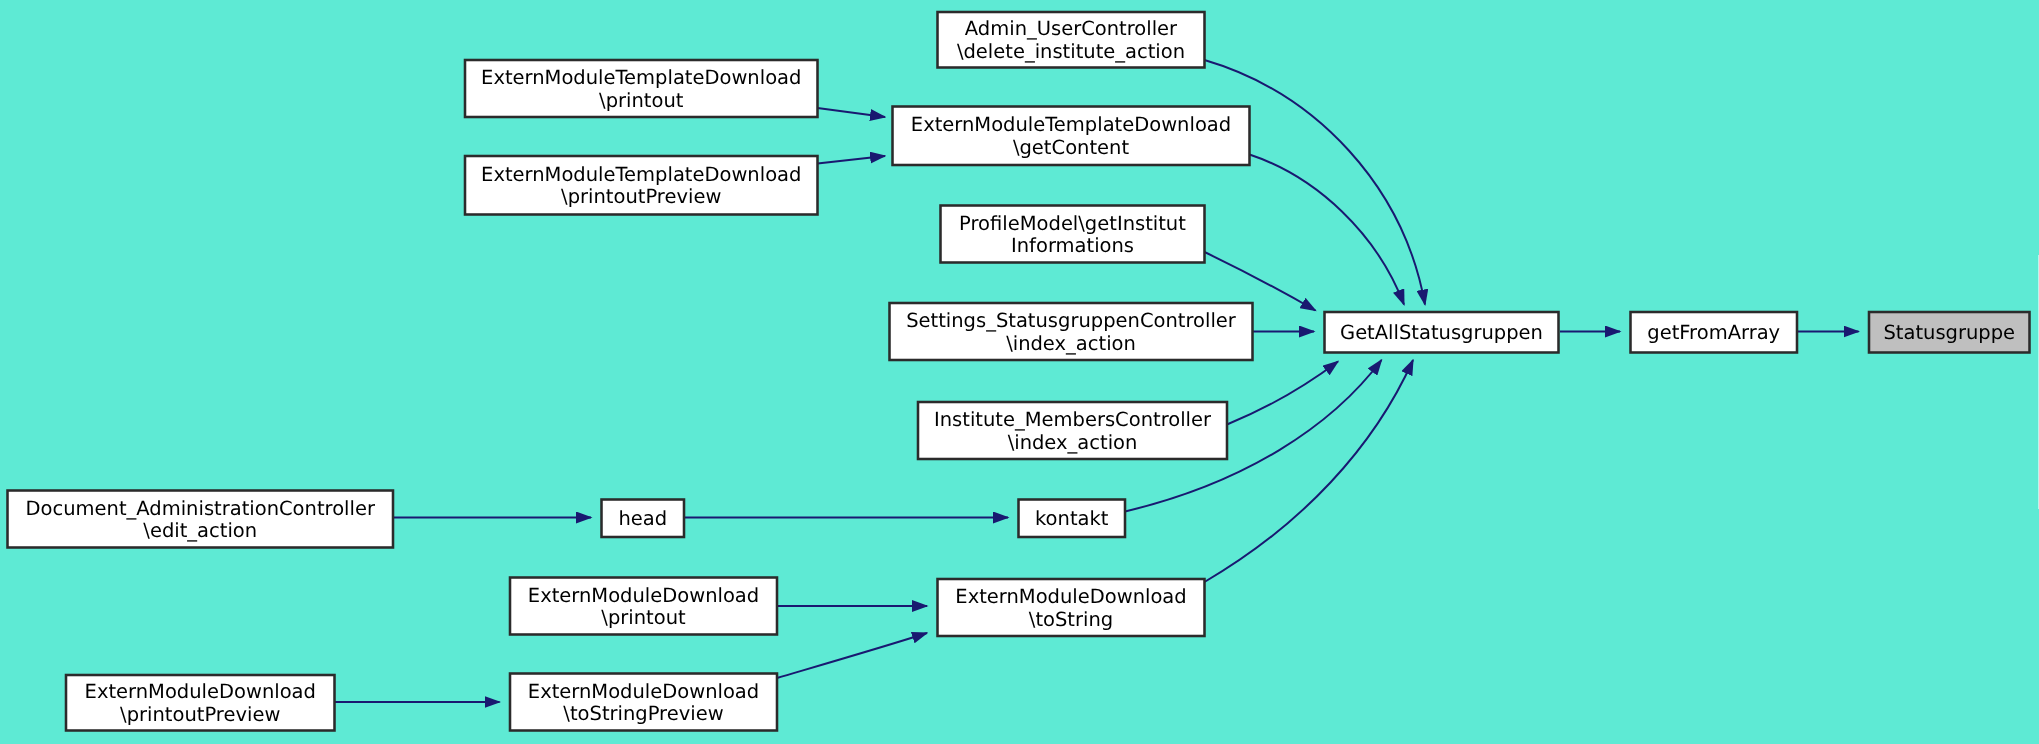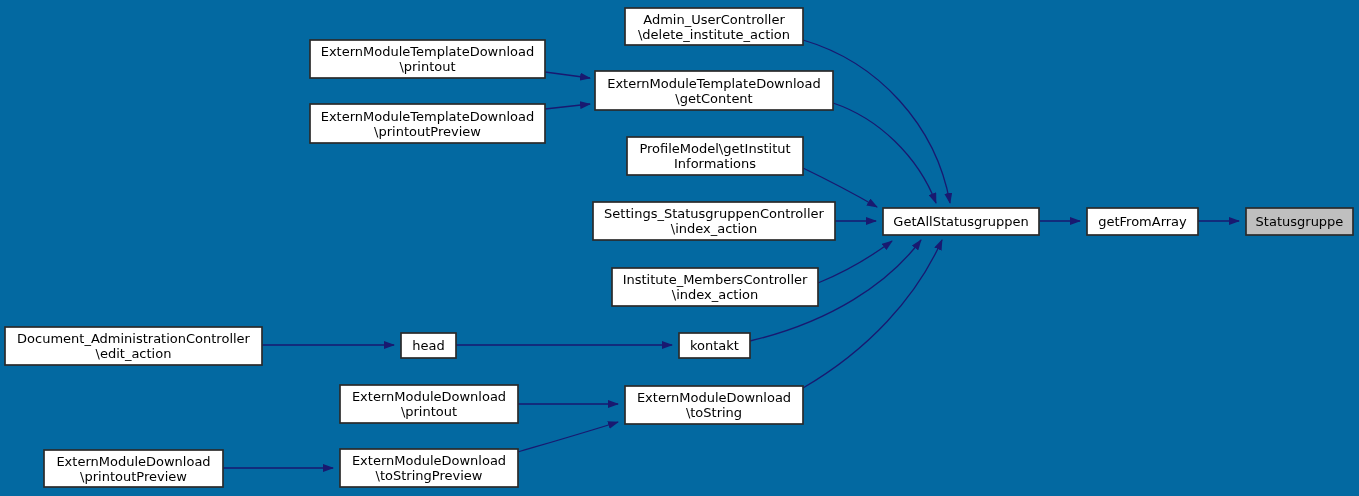--- a/index.html
+++ b/index.html
@@ -5,21 +5,21 @@
   html, body {
     margin: 0;
     padding: 0;
     background: #ffffff;
     font-family: "DejaVu Sans", "Liberation Sans", sans-serif;
   }
   .graph-wrap {
     position: relative;
     width: 1359px;
     height: 496px;
-    background: #0369a1;
+    background: #5eead4;
   }
   .node-label {
     font-family: "DejaVu Sans", "Liberation Sans", sans-serif;
     font-size: 13px;
     fill: #000000;
     text-anchor: middle;
   }
   .edge-path {
     fill: none;
     stroke-width: 1.3px;

